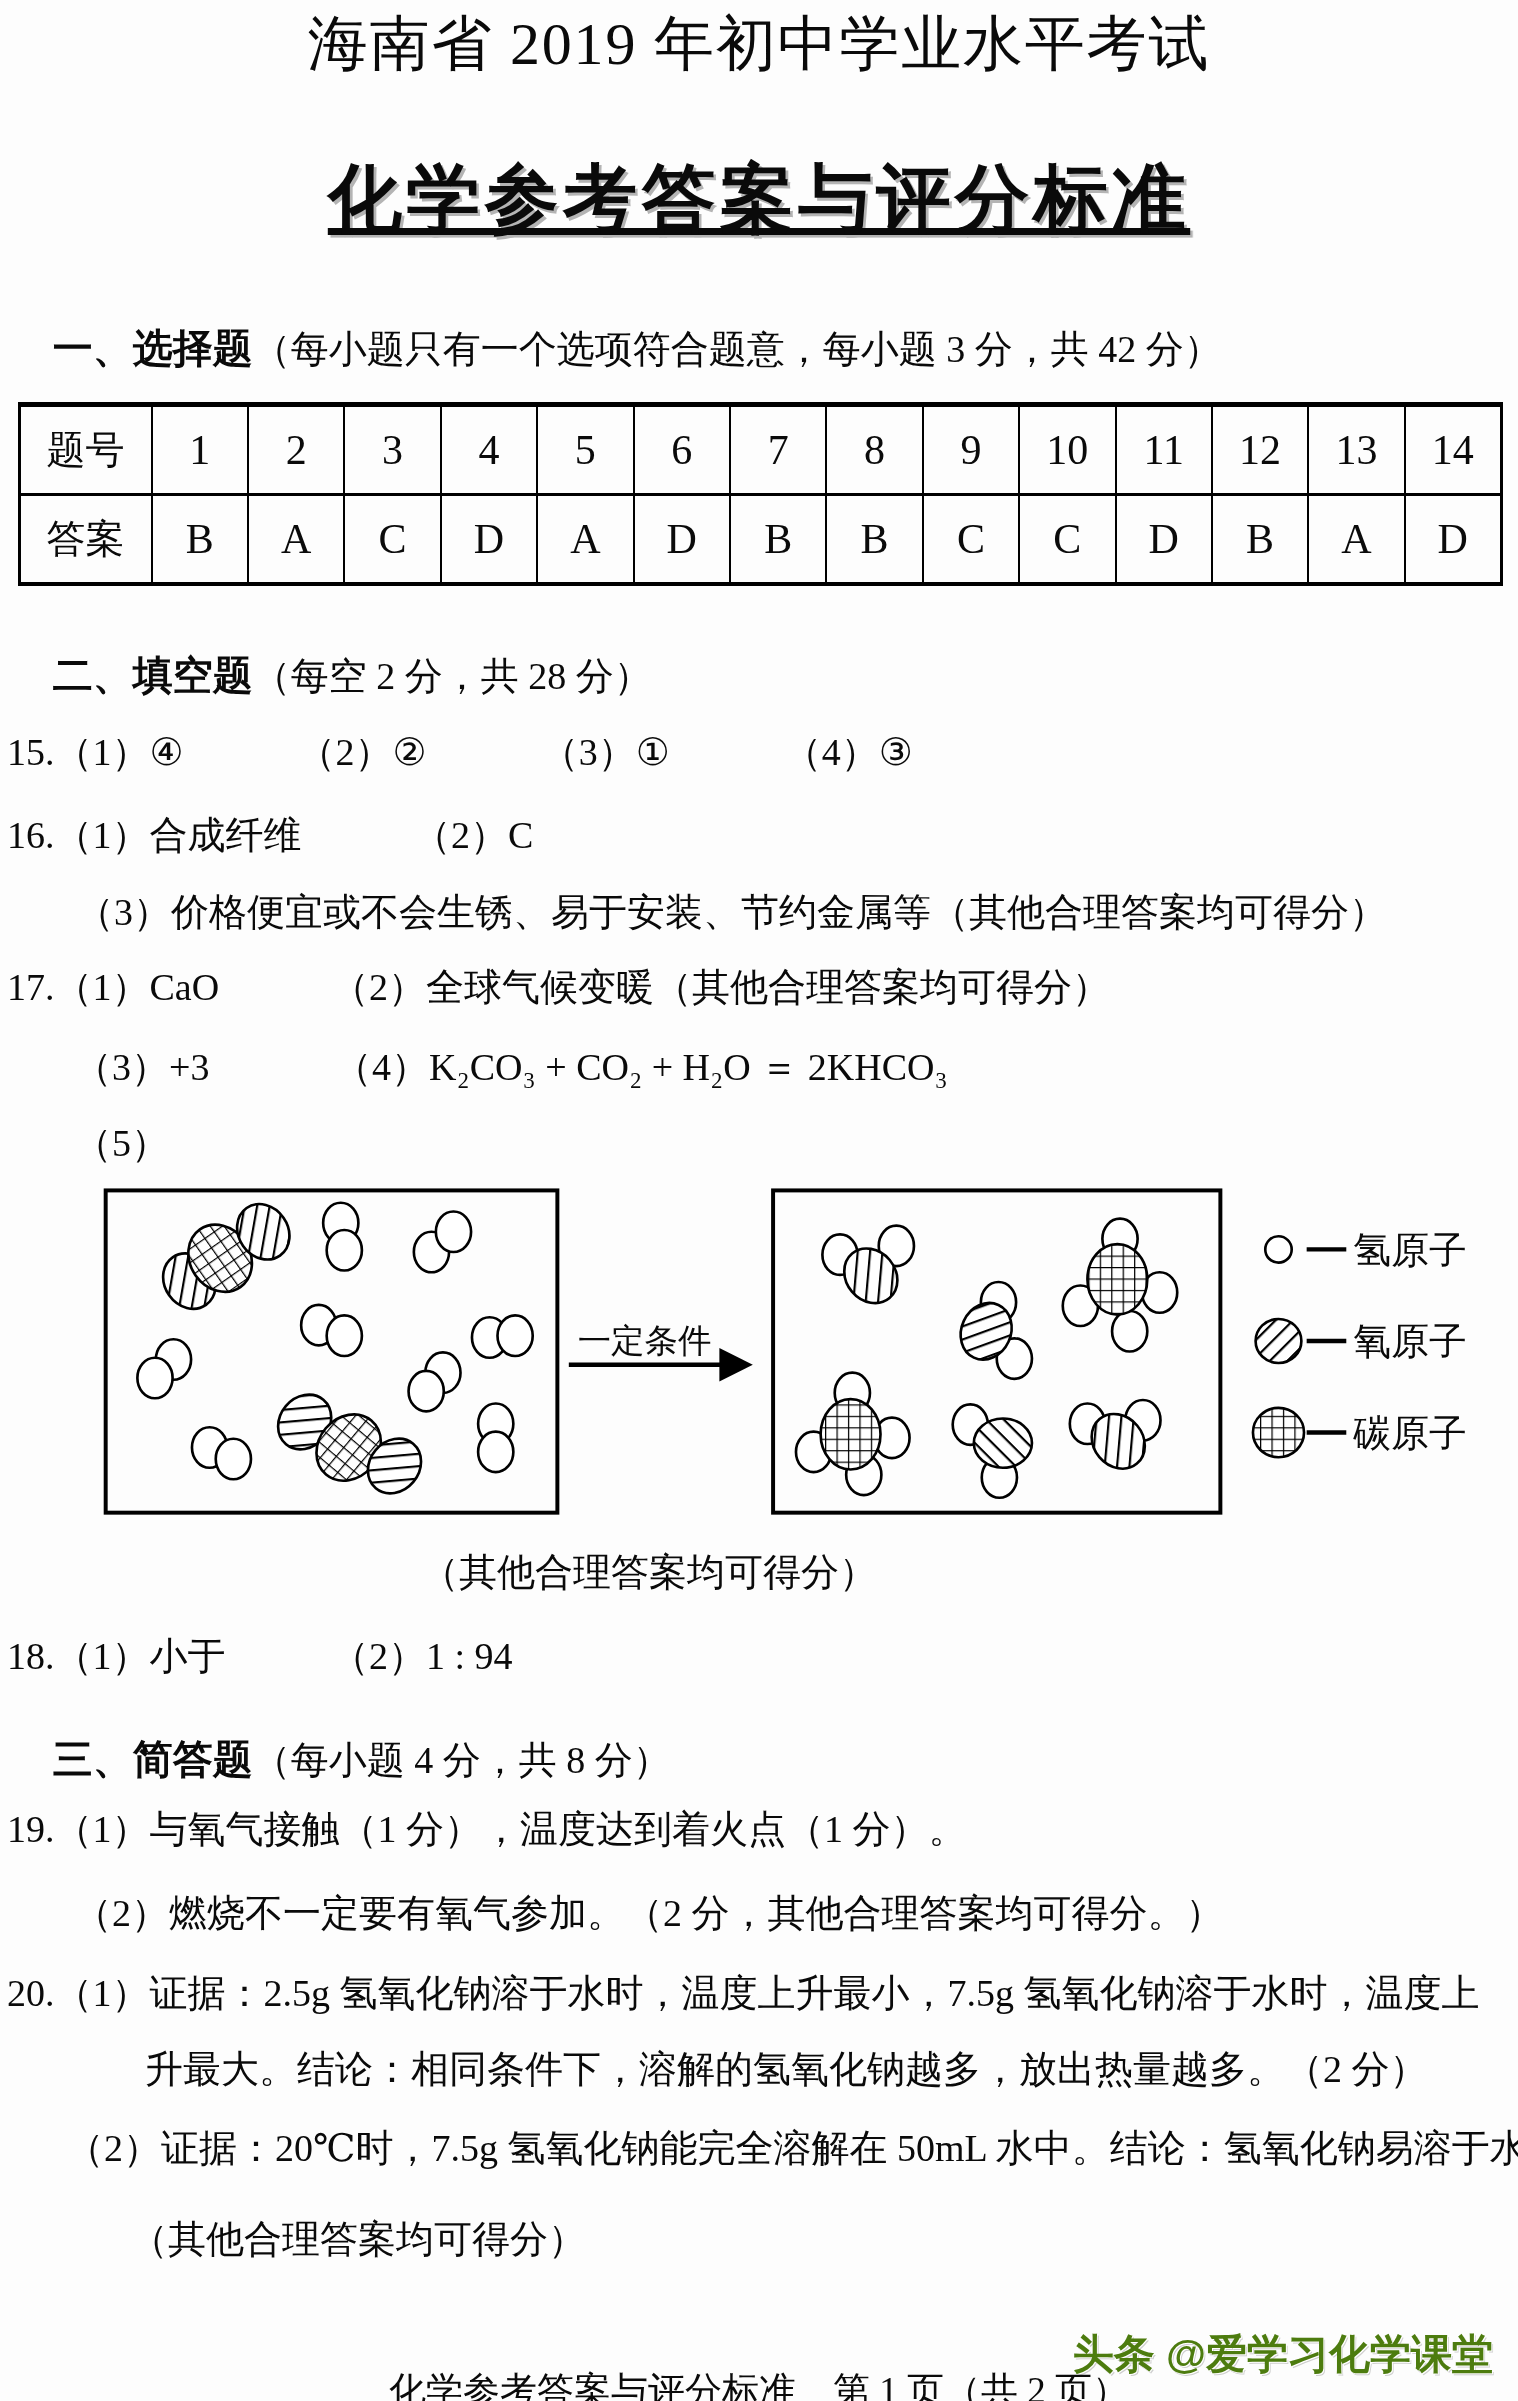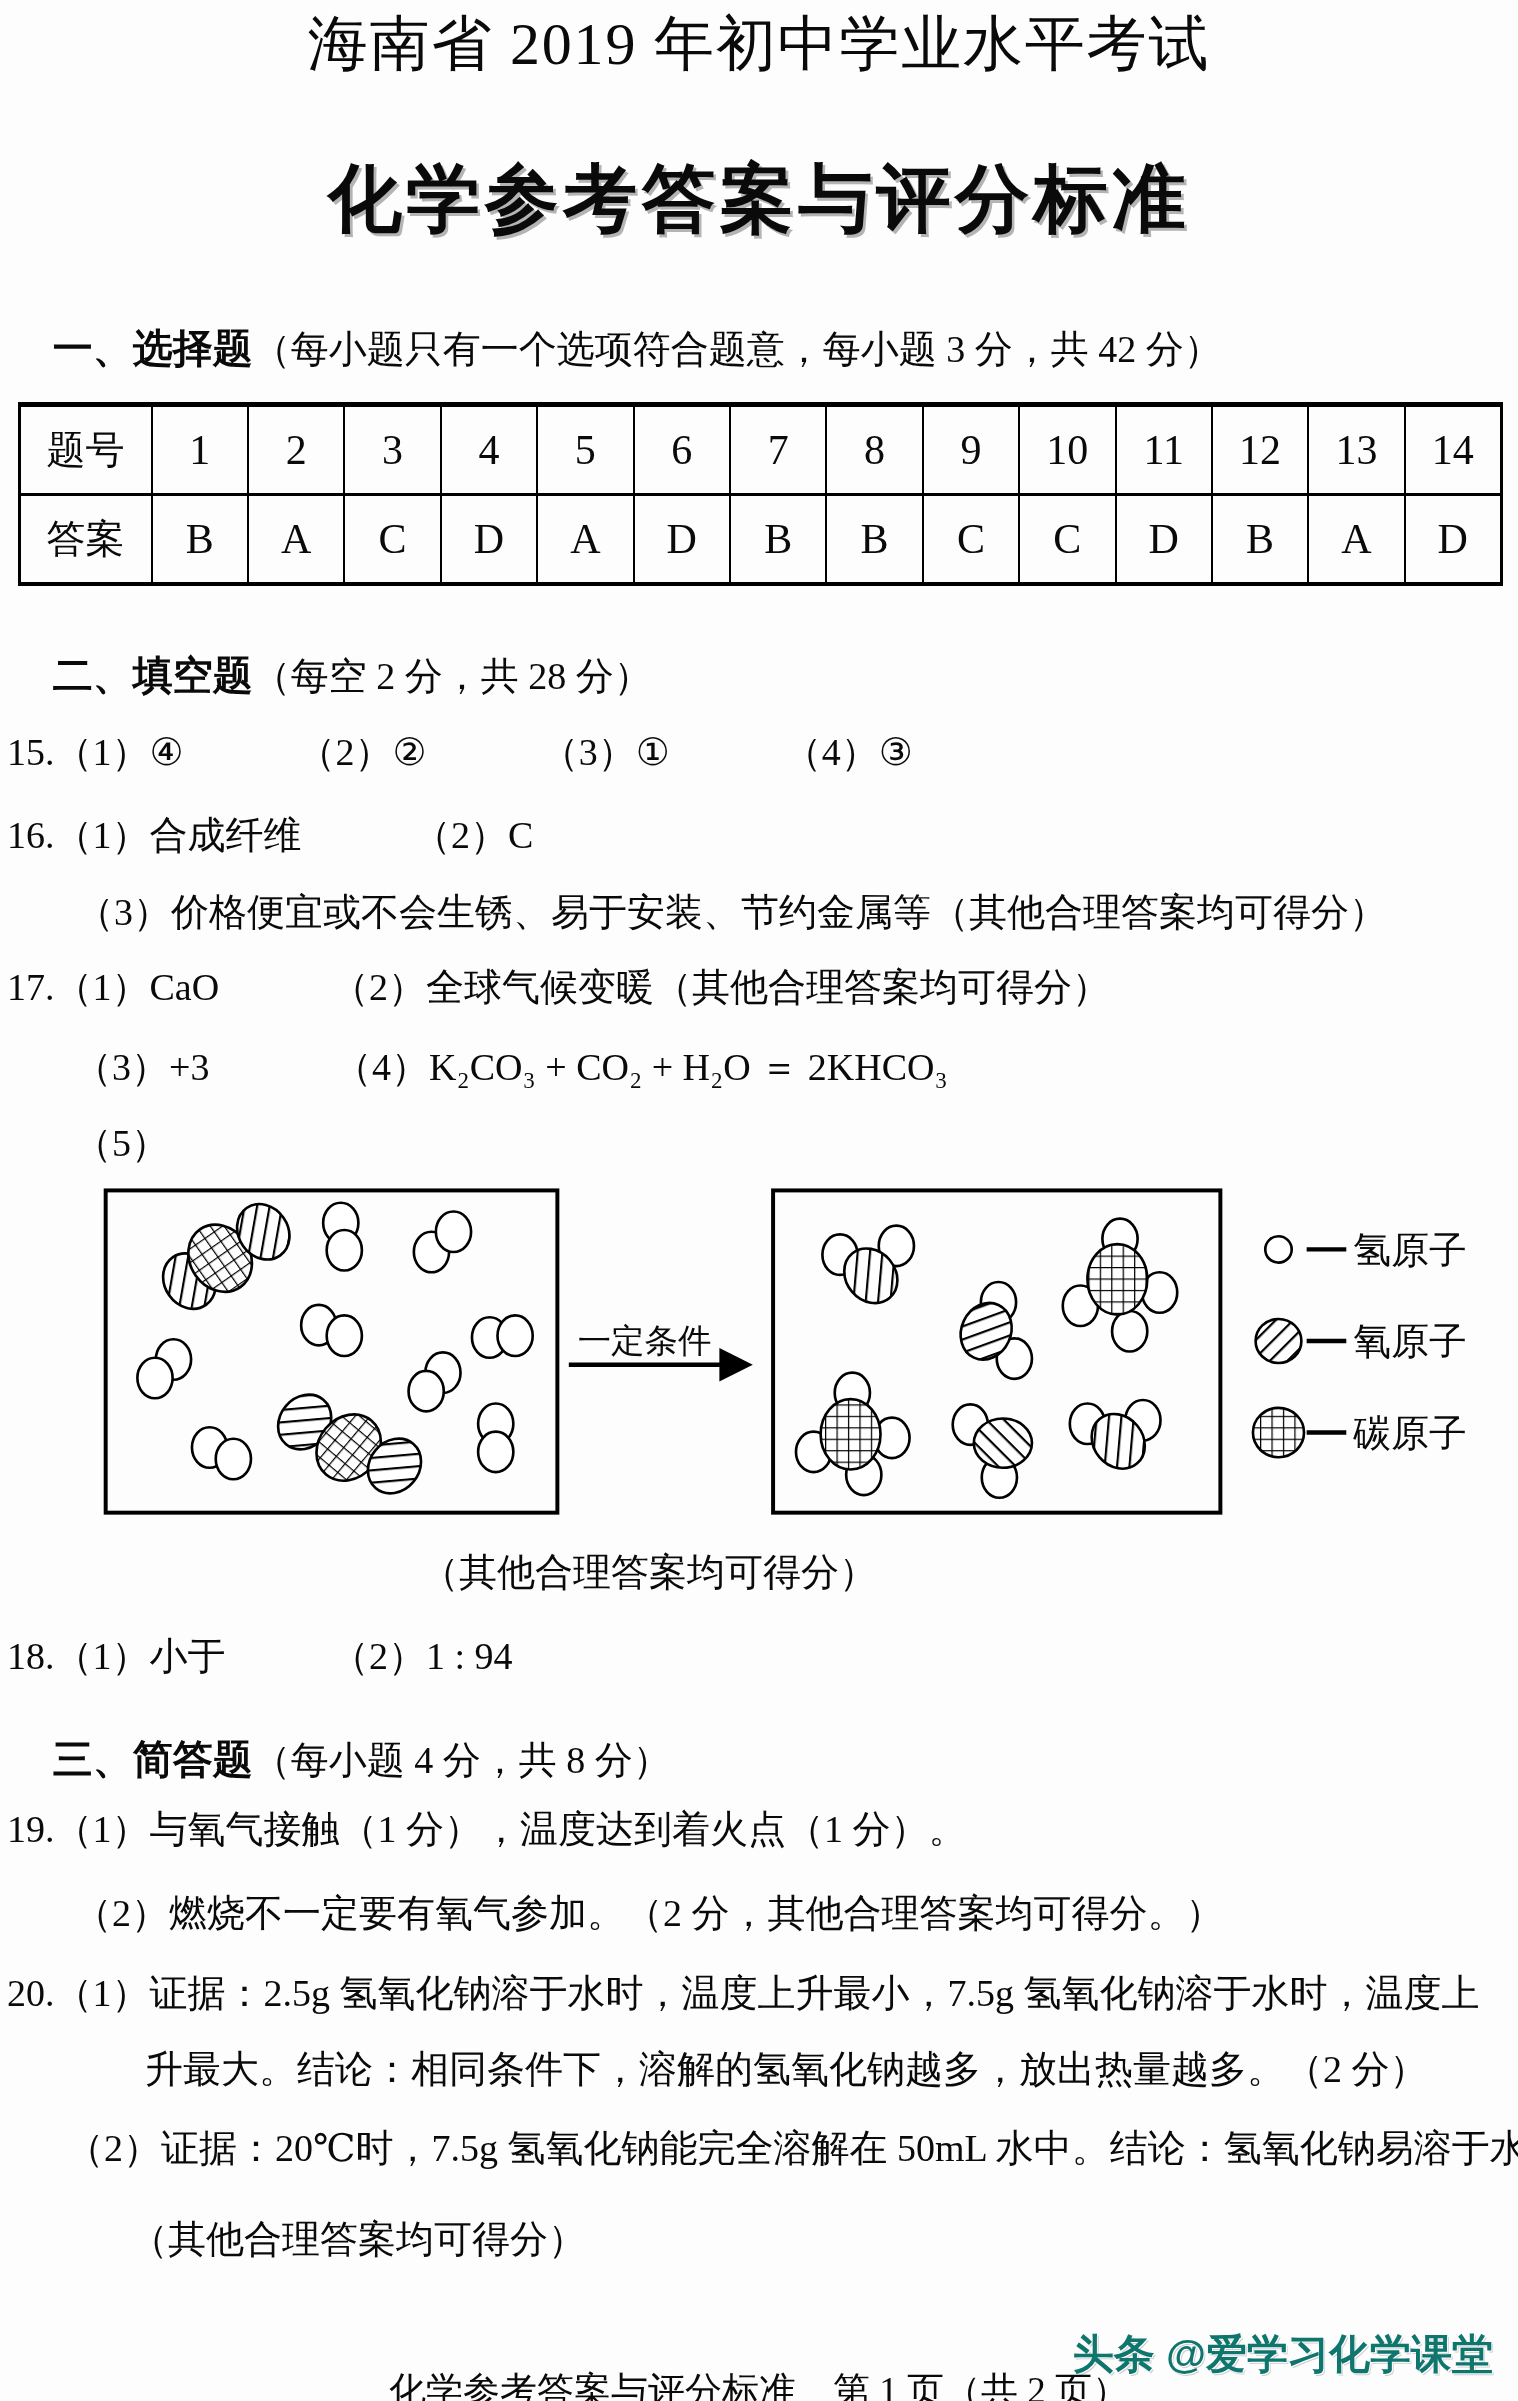--- a/index.html
+++ b/index.html
@@ -4,37 +4,37 @@
 <style>
   html,body{margin:0;padding:0;}
   body{
     width:1518px;height:2401px;position:relative;overflow:hidden;
     background:#fdfdfd;color:#0a0a0a;
     font-family:"Liberation Serif","DejaVu Serif","DejaVu Sans",serif;
   }
   .line{position:absolute;white-space:nowrap;font-size:38px;line-height:1.2;}
   .h1{position:absolute;top:3.5px;left:0;width:100%;text-align:center;font-size:60px;letter-spacing:1.8px;}
   .h2{position:absolute;top:150px;left:0;width:100%;text-align:center;font-size:74px;font-weight:800;
-      letter-spacing:4.4px;text-shadow:2.6px 2.6px 0 #b4b4b4;}
+      letter-spacing:4.4px;text-shadow:2.6px 2.6px 0 #b4b4b4;text-decoration:underline;}
   .sec .t{font-family:"Liberation Sans","DejaVu Sans",sans-serif;font-weight:700;font-size:40px;margin-left:44px;}
   .sec .n{font-size:38px;margin-top:24px;}
   table.ans{
     position:absolute;top:402px;left:17.6px;width:1485px;
     border-collapse:collapse;table-layout:fixed;
     border:3.5px solid #000;border-top:5.3px solid #000;border-bottom:4.4px solid #000;
   }
   table.ans td{
     border:2.6px solid #000;height:86px;text-align:center;vertical-align:middle;
     font-size:42px;padding:0;
   }
   table.ans tr:first-child td{border-bottom:3.5px solid #000;}
   table.ans td.lab{width:130px;font-size:39px;}
   svg text{font-family:"Liberation Serif","DejaVu Serif","DejaVu Sans",serif;fill:#0a0a0a;}
   .wm{
-    position:absolute;top:2327px;right:25px;font-size:41px;font-weight:700;color:#0f766e;
+    position:absolute;top:2327px;right:25px;font-size:41px;font-weight:700;color:#4d7c0f;
     font-family:"Liberation Sans","DejaVu Sans",sans-serif;
     text-shadow:0.9px 0.9px 0 #fff,1.8px 1.8px 0 #cfcfcf;white-space:nowrap;
   }
   .footer{position:absolute;top:2366px;left:0;width:100%;text-align:center;font-size:37px;white-space:nowrap;}
 </style>
 </head>
 <body>
 
 <div>
 

